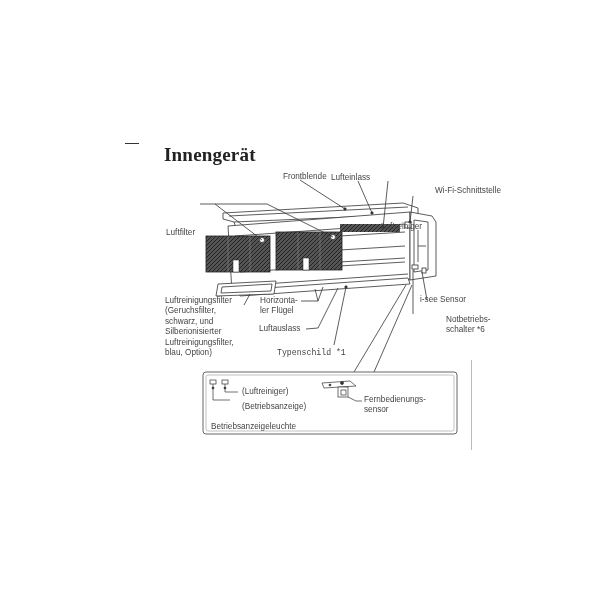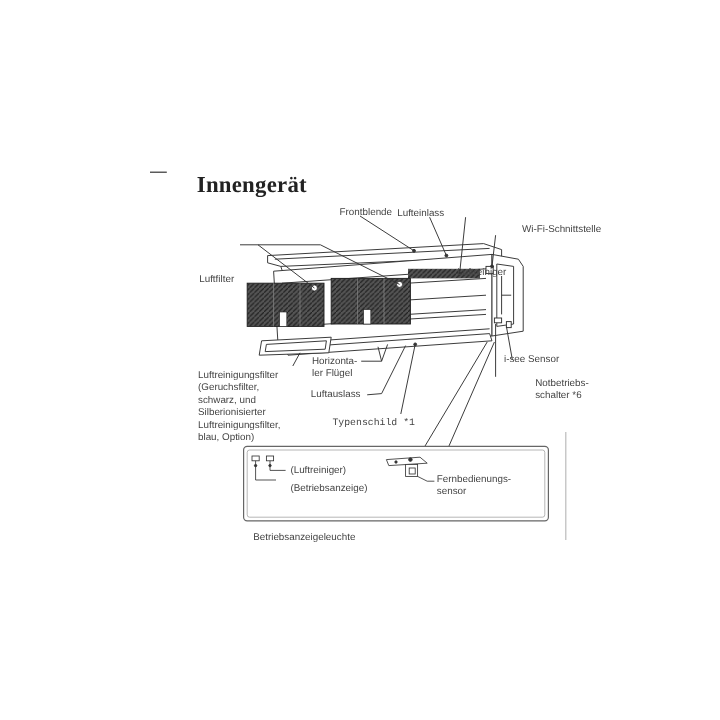--- a/index.html
+++ b/index.html
@@ -127,21 +127,21 @@
 </svg>
 
 <div class="vline"></div>
 
 <div class="lbl" style="left:283px;top:172px;">Frontblende</div>
 <div class="lbl" style="left:331px;top:173px;">Lufteinlass</div>
 <div class="lbl" style="left:381px;top:174px;margin-top:48px;">Luftreiniger</div>
 <div class="lbl" style="left:395px;top:186px;margin-left:40px;">Wi-Fi-Schnittstelle</div>
 <div class="lbl" style="left:166px;top:198px;margin-top:30px;">Luftfilter</div>
 
-<div class="lbl" style="left:165px;top:308px;">
+<div class="lbl" style="left:165px;top:296px;">
   <div>Luftreinigungsfilter</div>
   <div>(Geruchsfilter,</div>
   <div>schwarz, und</div>
   <div>Silberionisierter</div>
   <div>Luftreinigungsfilter,</div>
   <div>blau, Option)</div>
 </div>
 
 <div class="lbl" style="left:260px;top:296px;">
   <div>Horizonta-</div>
@@ -150,17 +150,17 @@
 <div class="lbl" style="left:259px;top:324px;">Luftauslass</div>
 <div class="lbl" style="left:277px;top:348px;font-family:Liberation Mono, monospace;">Typenschild *1</div>
 <div class="lbl" style="left:420px;top:295px;">i-see Sensor</div>
 <div class="lbl" style="left:410px;top:315px;margin-left:36px;">
   <div>Notbetriebs-</div>
   <div>schalter *6</div>
 </div>
 
 <div class="lbl" style="left:242px;top:387px;">(Luftreiniger)</div>
 <div class="lbl" style="left:242px;top:402px;text-align:center;">(Betriebsanzeige)</div>
-<div class="lbl" style="left:211px;top:443px;">Betriebsanzeigeleuchte</div>
+<div class="lbl" style="left:211px;top:422px;">Betriebsanzeigeleuchte</div>
 <div class="lbl" style="left:364px;top:395px;">
   <div>Fernbedienungs-</div>
   <div>sensor</div>
 </div>
 
 </body></html>

